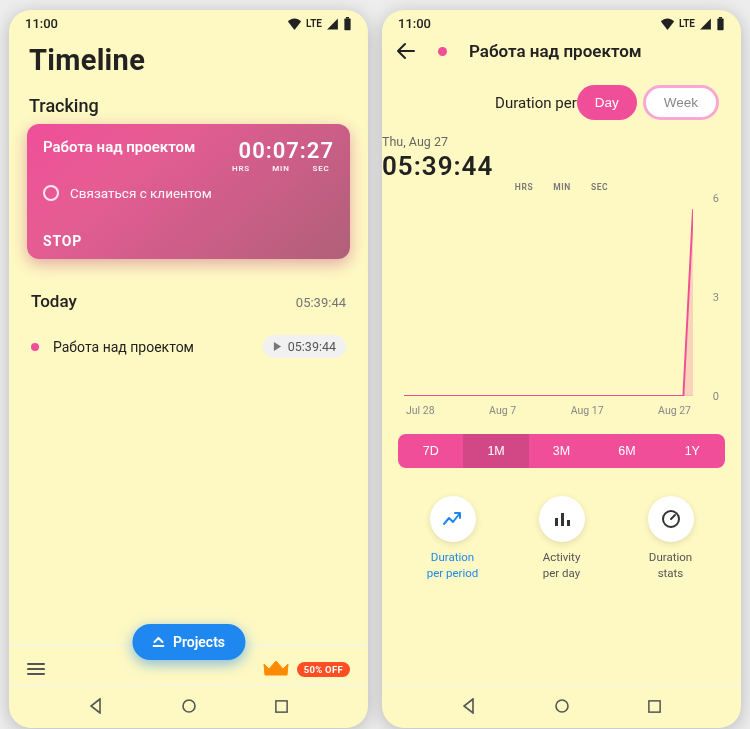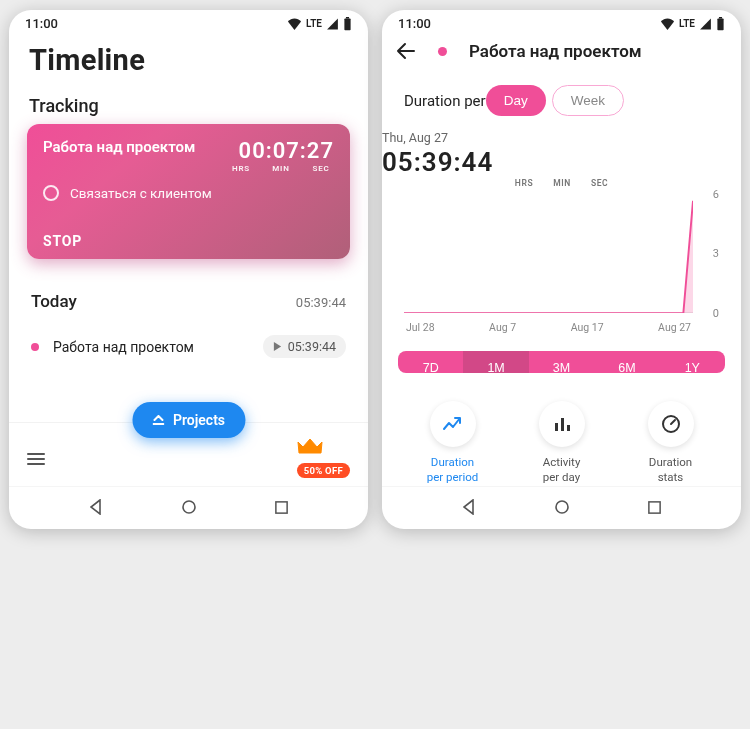--- a/index.html
+++ b/index.html
@@ -9,21 +9,21 @@
     --blue:#1e88f0;
     --text:#222;
     --muted:#757575;
     --muted2:#9a9a9a;
     --border:#e6e6e6;
     --bg:#ededed;
   }
   *{box-sizing:border-box;-webkit-font-smoothing:antialiased}
   body{margin:0;font-family:-apple-system,Roboto,"Helvetica Neue",Arial,sans-serif;background:var(--bg);color:var(--text);width:750px;height:729px;overflow:hidden}
   .stage{display:flex;gap:14px;padding:10px 9px}
-  .phone{flex:1;height:519px;background:#ffffff;border-radius:22px;box-shadow:0 3px 18px rgba(0,0,0,.22);display:flex;flex-direction:column;overflow:hidden;position:relative}
+  .phone{flex:1;height:718px;background:#fef9c3;border-radius:22px;box-shadow:0 3px 18px rgba(0,0,0,.22);display:flex;flex-direction:column;overflow:hidden;position:relative}
 
   
   .status{display:flex;justify-content:space-between;align-items:center;padding:6px 16px 2px;font-size:13px;font-weight:500}
   .status .icons{display:flex;gap:4px;align-items:center;font-size:11px}
   .status svg{display:block}
 
   
   .anav{display:flex;justify-content:space-around;align-items:center;padding:12px 40px 14px;border-top:1px solid #f5f5f5}
   .anav svg{display:block}
 
@@ -51,35 +51,35 @@
   .entry .dot{width:8px;height:8px;border-radius:50%;background:var(--pink);margin-right:14px}
   .entry .name{flex:1}
   .entry .chip{display:flex;align-items:center;gap:6px;background:#f1f1f1;border-radius:14px;padding:4px 10px;font-size:12.5px;color:#555}
   .entry .chip svg{display:block}
 
   .l-bottom{margin-top:auto;position:relative}
   .l-fab{position:absolute;left:50%;transform:translateX(-50%);top:-20px;background:var(--blue);color:#fff;border-radius:22px;padding:10px 20px;display:flex;align-items:center;gap:9px;font-size:14px;font-weight:600;box-shadow:0 4px 14px rgba(30,136,240,.55)}
   .l-bot-row{display:flex;align-items:center;justify-content:space-between;border-top:1px solid #f2f2f2;padding:16px 18px 8px}
   .hamb{display:flex;flex-direction:column;gap:3px}
   .hamb span{width:18px;height:2px;background:#555;border-radius:1px}
-  .promo{display:flex;flex-direction:column;align-items:flex-start;gap:8px}
+  .promo{display:flex;align-items:flex-end;gap:8px}
   .promo .badge{background:#ff4d24;color:#fff;border-radius:9px;padding:2px 7px;font-size:9.5px;font-weight:700;letter-spacing:.3px}
 
   
   .r-head{display:flex;align-items:center;gap:14px;padding:8px 14px 6px}
   .r-head .back svg{display:block}
   .r-head .dot{width:9px;height:9px;border-radius:50%;background:var(--pink);margin-left:8px}
   .r-ptitle{font-size:17px;font-weight:600;margin-left:8px}
 
-  .r-toggle{display:flex;align-items:center;justify-content:flex-start;padding:18px 22px 4px}
+  .r-toggle{display:flex;align-items:center;justify-content:flex-end;padding:18px 22px 4px}
   .r-toggle .lbl{font-size:15px}
   .seg{display:flex;gap:6px}
   .seg button{border:none;border-radius:18px;padding:7px 18px;font-size:13.5px;font-weight:500;cursor:pointer}
   .seg .on{background:var(--pink);color:#fff}
-  .seg .off{background:#fff;color:#888;border:1px solid #f9a8d4}
+  .seg .off{background:#fff;color:#888;border:3px solid #f9a8d4}
 
   .r-center{padding:10px 0 0;}
   .r-date{font-size:12.5px;color:#666}
   .r-big{font-size:26px;font-weight:600;letter-spacing:1px;margin-top:2px}
   .r-units{display:flex;justify-content:center;gap:20px;font-size:8.5px;font-weight:600;letter-spacing:.6px;color:#777;margin-top:1px}
 
   .chart-wrap{position:relative;margin:6px 22px 0;height:226px}
   .chart-area{position:absolute;left:0;right:26px;top:0;bottom:28px}
   .y-axis{position:absolute;right:0;top:0;bottom:28px;width:20px}
   .y-tick{position:absolute;right:0;font-size:11px;color:#888;transform:translateY(50%)}

